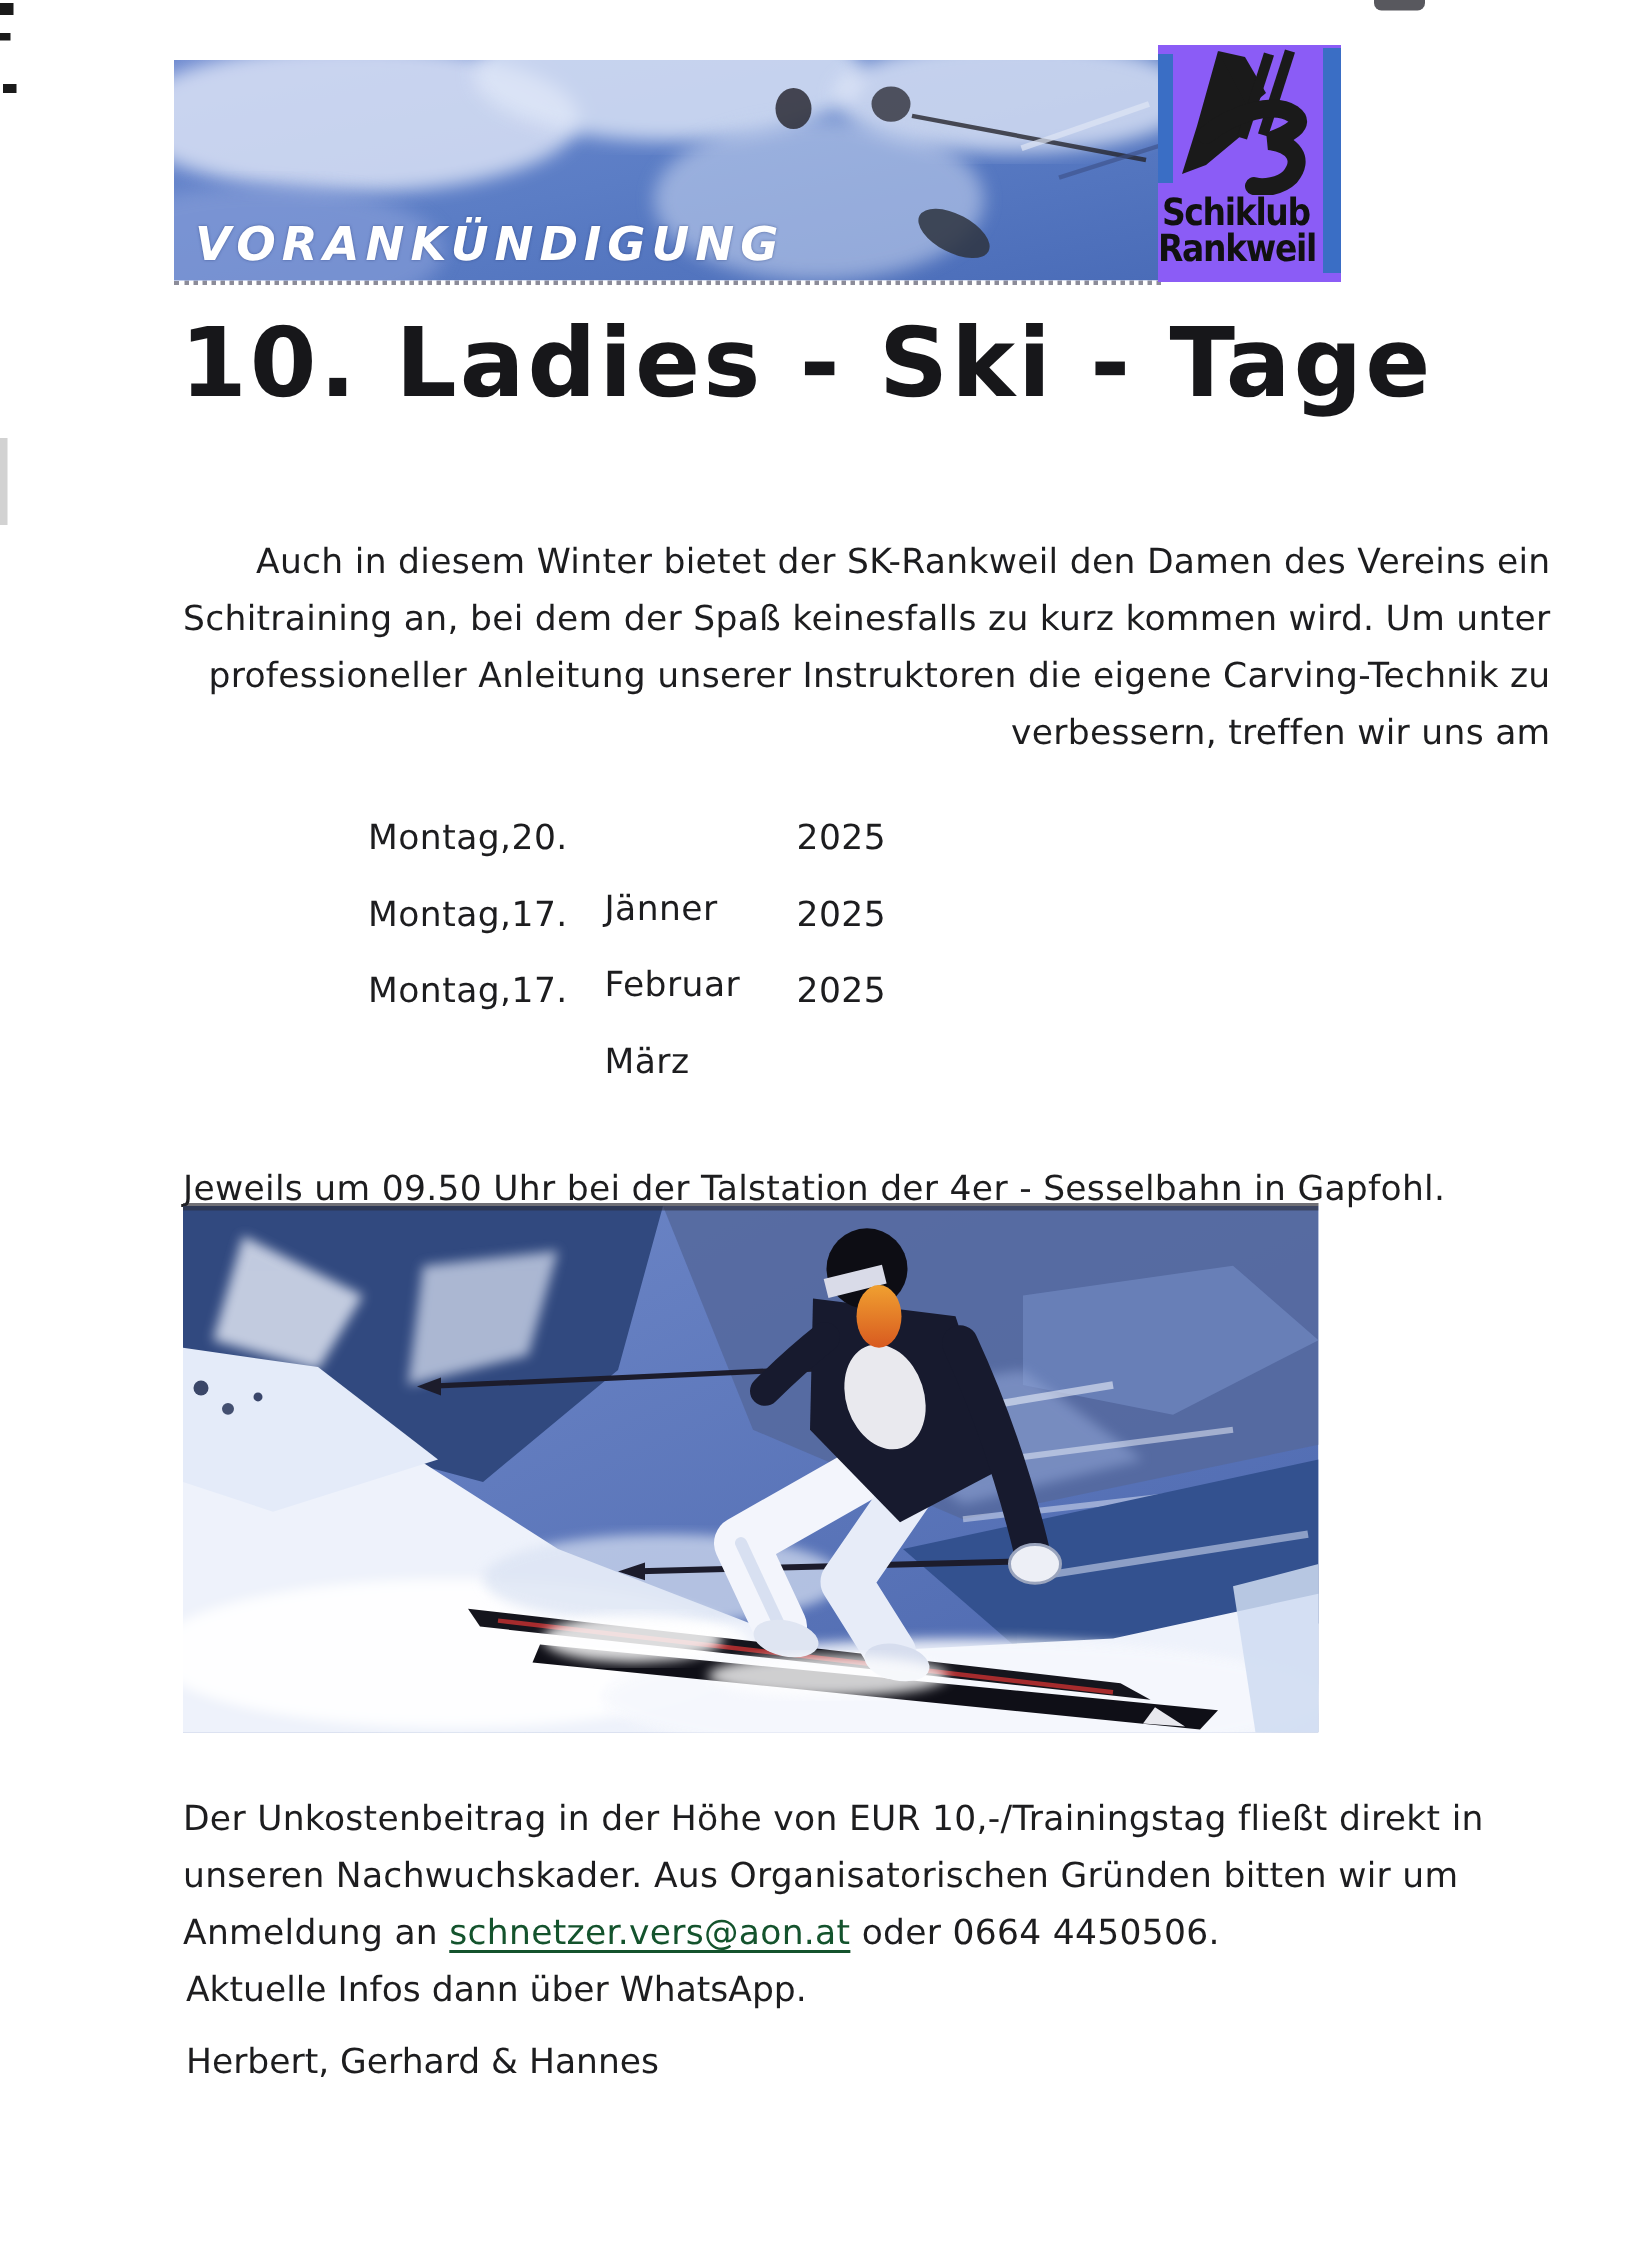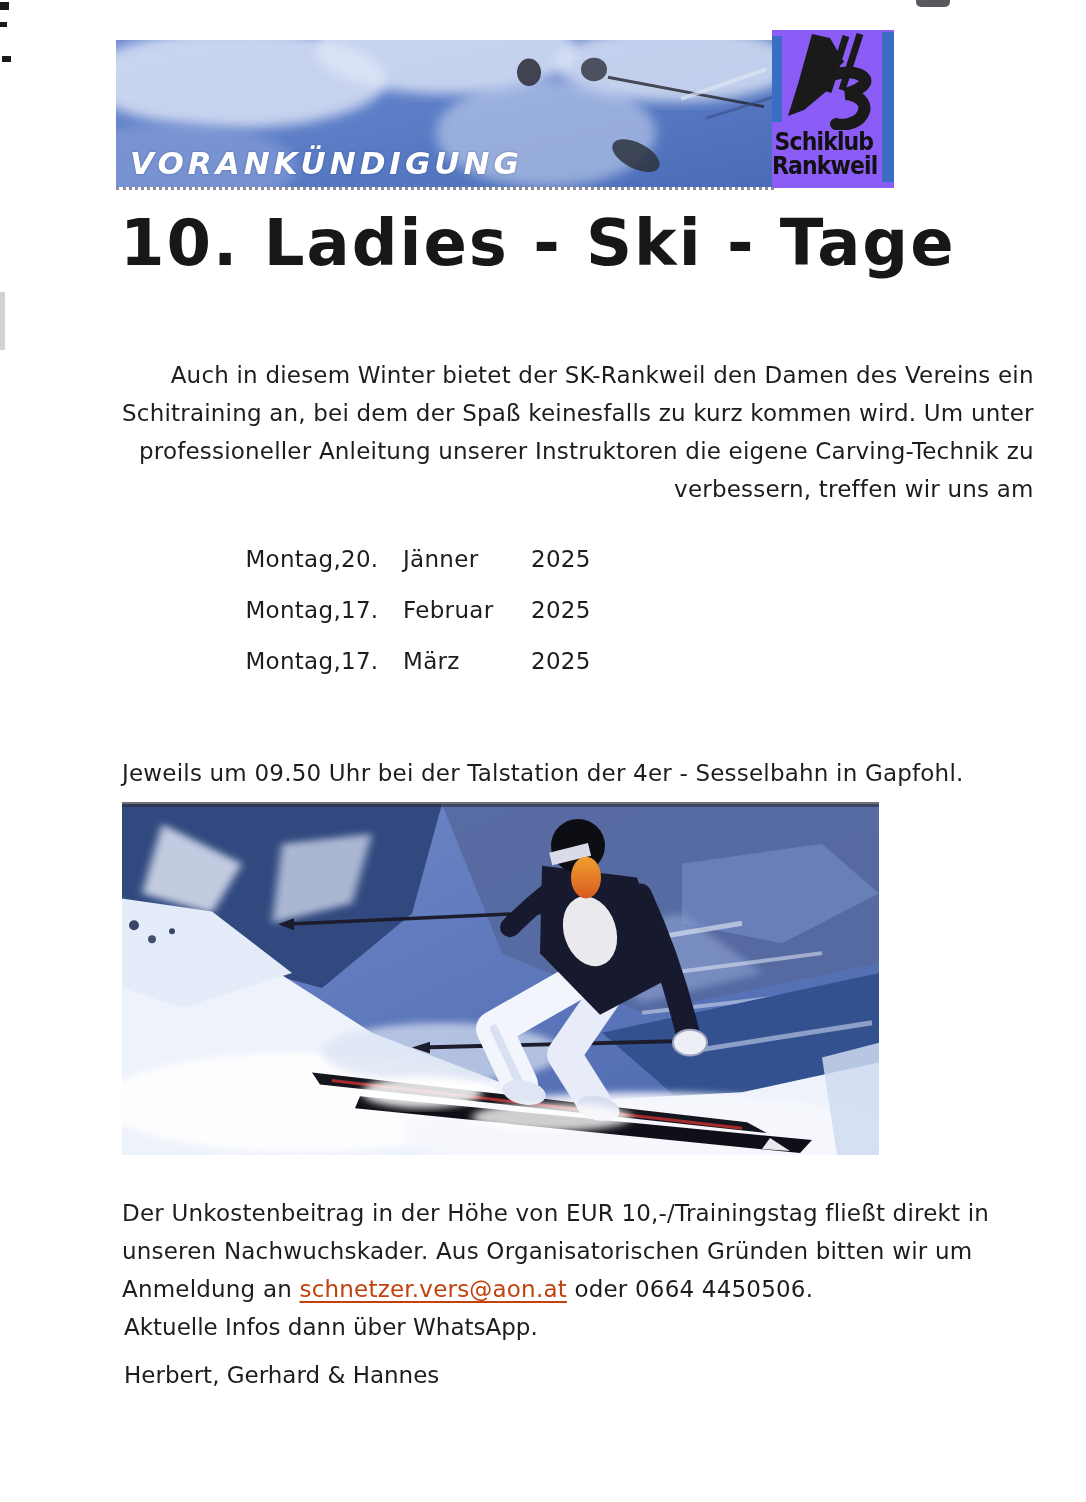--- a/index.html
+++ b/index.html
@@ -61,38 +61,38 @@
   }
 
   
   .intro { position: absolute; left: 122px; top: 356px; text-align: right; }
   .intro div, .costs div { font-size: 23px; line-height: 38px; white-space: nowrap; letter-spacing: .2px; }
 
   .dates { position: absolute; left: 245px; top: 546px; }
   .date-row { display: flex; font-size: 23px; height: 51px; align-items: flex-start; letter-spacing: .3px; }
   .date-row .c1 { width: 96px; text-align: right; }
   .date-row .c2 { width: 62px; }
-  .date-row .c3 { width: 128px; }
+  .date-row .c3 { width: 128px; margin-top: 47px; }
 
   .meeting {
-    position: absolute; left: 122px; top: 760px;
+    position: absolute; left: 122px; top: 780px;
     font-size: 23px; letter-spacing: .2px; white-space: nowrap;
   }
 
   
   .photo {
     position: absolute; left: 122px; top: 802px;
     width: 757px; height: 353px;
     border-top: 2px solid rgba(35,35,45,.65);
   }
   .photo svg { display:block; width: 100%; height: 100%; }
 
   
   .costs { position: absolute; left: 122px; top: 1194px; }
-  .email-link { color: #c2410c; text-decoration: underline; text-underline-offset: 4px; text-decoration-thickness: 2px; cursor: pointer; }
+  .email-link { color: #14532d; text-decoration: underline; text-underline-offset: 4px; text-decoration-thickness: 2px; cursor: pointer; }
 
   .whatsapp { position: absolute; left: 124px; top: 1314px; font-size: 23px; white-space: nowrap; }
   .signature { position: absolute; left: 124px; top: 1362px; font-size: 23px; white-space: nowrap; }
 </style>
 </head>
 <body>
 
 <div class="page">
 
   <div class="artifact a1"></div>

